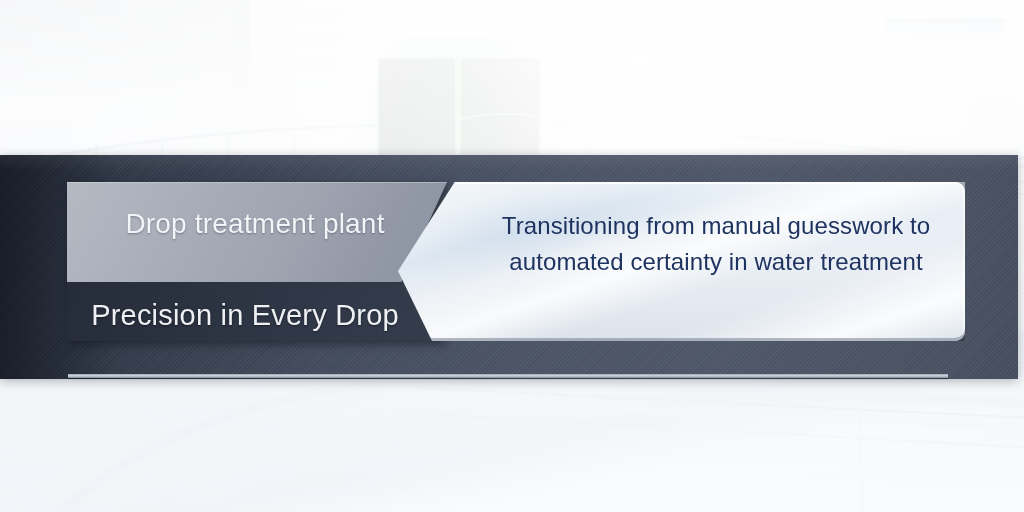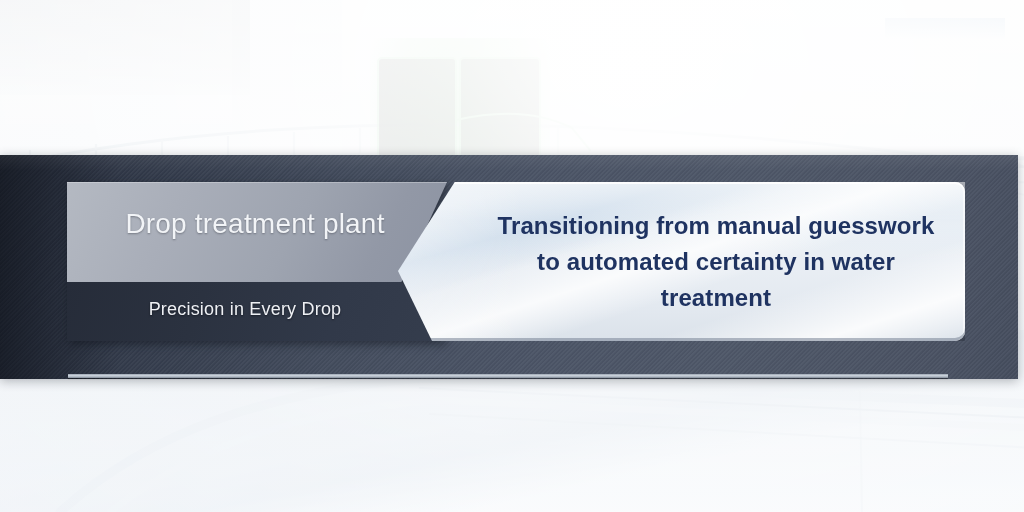--- a/index.html
+++ b/index.html
@@ -156,21 +156,21 @@
     text-align: center;
     text-shadow: 0 1px 2px rgba(20,24,32,0.35);
     white-space: nowrap;
   }
   .left-sub {
     position: absolute;
     left: 6px;
     top: 117px;
     width: 344px;
     color: #eef0f4;
-    font-size: 18px;
+    font-size: 29px;
     font-weight: 300;
     letter-spacing: 0.2px;
     text-align: center;
     text-shadow: 0 1px 2px rgba(8,10,16,0.55);
     white-space: nowrap;
   }
 
   
   .right-card {
     position: absolute;
@@ -213,21 +213,21 @@
       inset -2px 0 0 rgba(255,255,255,0.55);
   }
   .right-text {
     position: absolute;
     left: 92px;
     top: 26px;
     width: 452px;
     text-align: center;
     color: #1f3361;
     font-size: 24px;
-    font-weight: 700;
+    font-weight: 400;
     line-height: 36px;
     letter-spacing: 0.1px;
   }
 
   
   .stroke { fill: none; stroke-linecap: round; }
 </style>
 </head>
 <body>
 

